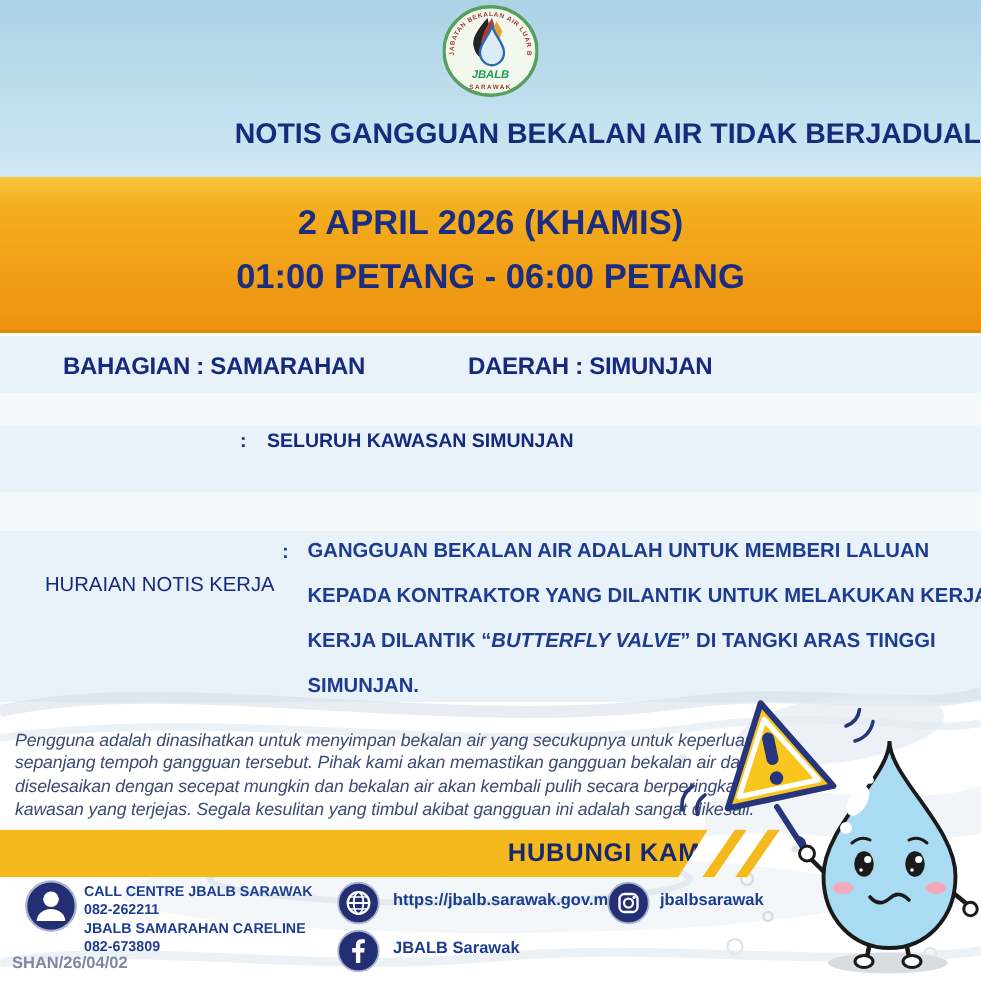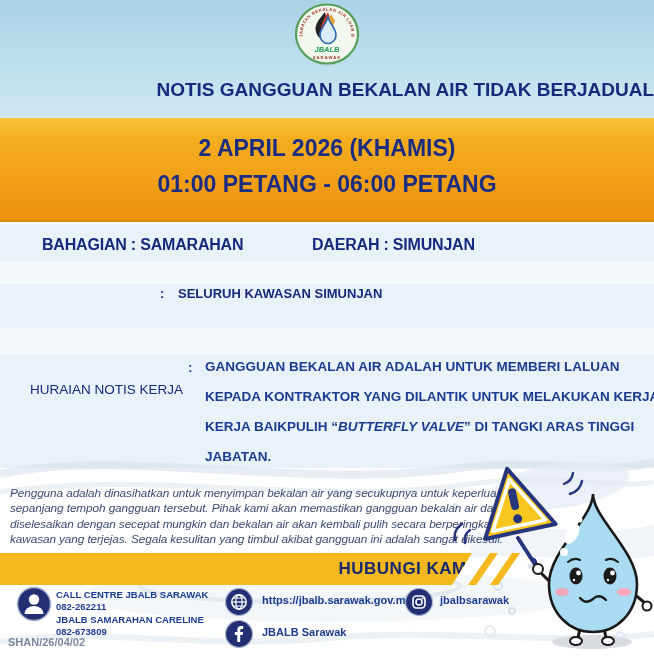--- a/index.html
+++ b/index.html
@@ -87,22 +87,22 @@
     <div class="loc daerah">DAERAH : SIMUNJAN</div>
 
     <div class="kw kw-colon">:</div>
     <div class="kw kw-value">SELURUH KAWASAN SIMUNJAN</div>
 
     <div class="hn-label">HURAIAN NOTIS KERJA</div>
     <div class="hn-colon">:</div>
     <div class="hn-desc">
       <div class="hn-line">GANGGUAN BEKALAN AIR ADALAH UNTUK MEMBERI LALUAN</div>
       <div class="hn-line">KEPADA KONTRAKTOR YANG DILANTIK UNTUK MELAKUKAN KERJA-</div>
-      <div class="hn-line"><span>KERJA BAIKPULIH “</span><span class="it">BUTTERFLY VALVE</span><span>” DI TANGKI ARAS TINGGI</span></div>
-      <div class="hn-line">JABATAN.</div>
+      <div class="hn-line"><span>KERJA DILANTIK “</span><span class="it">BUTTERFLY VALVE</span><span>” DI TANGKI ARAS TINGGI</span></div>
+      <div class="hn-line">SIMUNJAN.</div>
     </div>
   </div>
 
   <svg class="splash" viewBox="0 0 654 211">
     <path d="M0,28 C120,2 300,44 460,22 C540,12 610,30 654,16" fill="none" stroke="#d3dee8" stroke-width="8" opacity="0.55"></path>
     <path d="M0,46 C150,24 320,60 470,38 C560,26 620,44 654,36" fill="none" stroke="#dde7ef" stroke-width="5" opacity="0.6"></path>
     <ellipse cx="330" cy="150" rx="250" ry="26" fill="#eef3f8" opacity="0.7"></ellipse>
     <ellipse cx="300" cy="140" rx="160" ry="16" fill="none" stroke="#d7e1ea" stroke-width="4" opacity="0.6"></ellipse>
     <ellipse cx="560" cy="40" rx="70" ry="22" fill="#e2ebf2" opacity="0.7" transform="rotate(-8 560 40)"></ellipse>
     <path d="M470,90 C520,70 600,96 654,78 L654,110 C590,120 520,104 470,112 Z" fill="#e8eff5" opacity="0.6"></path>

